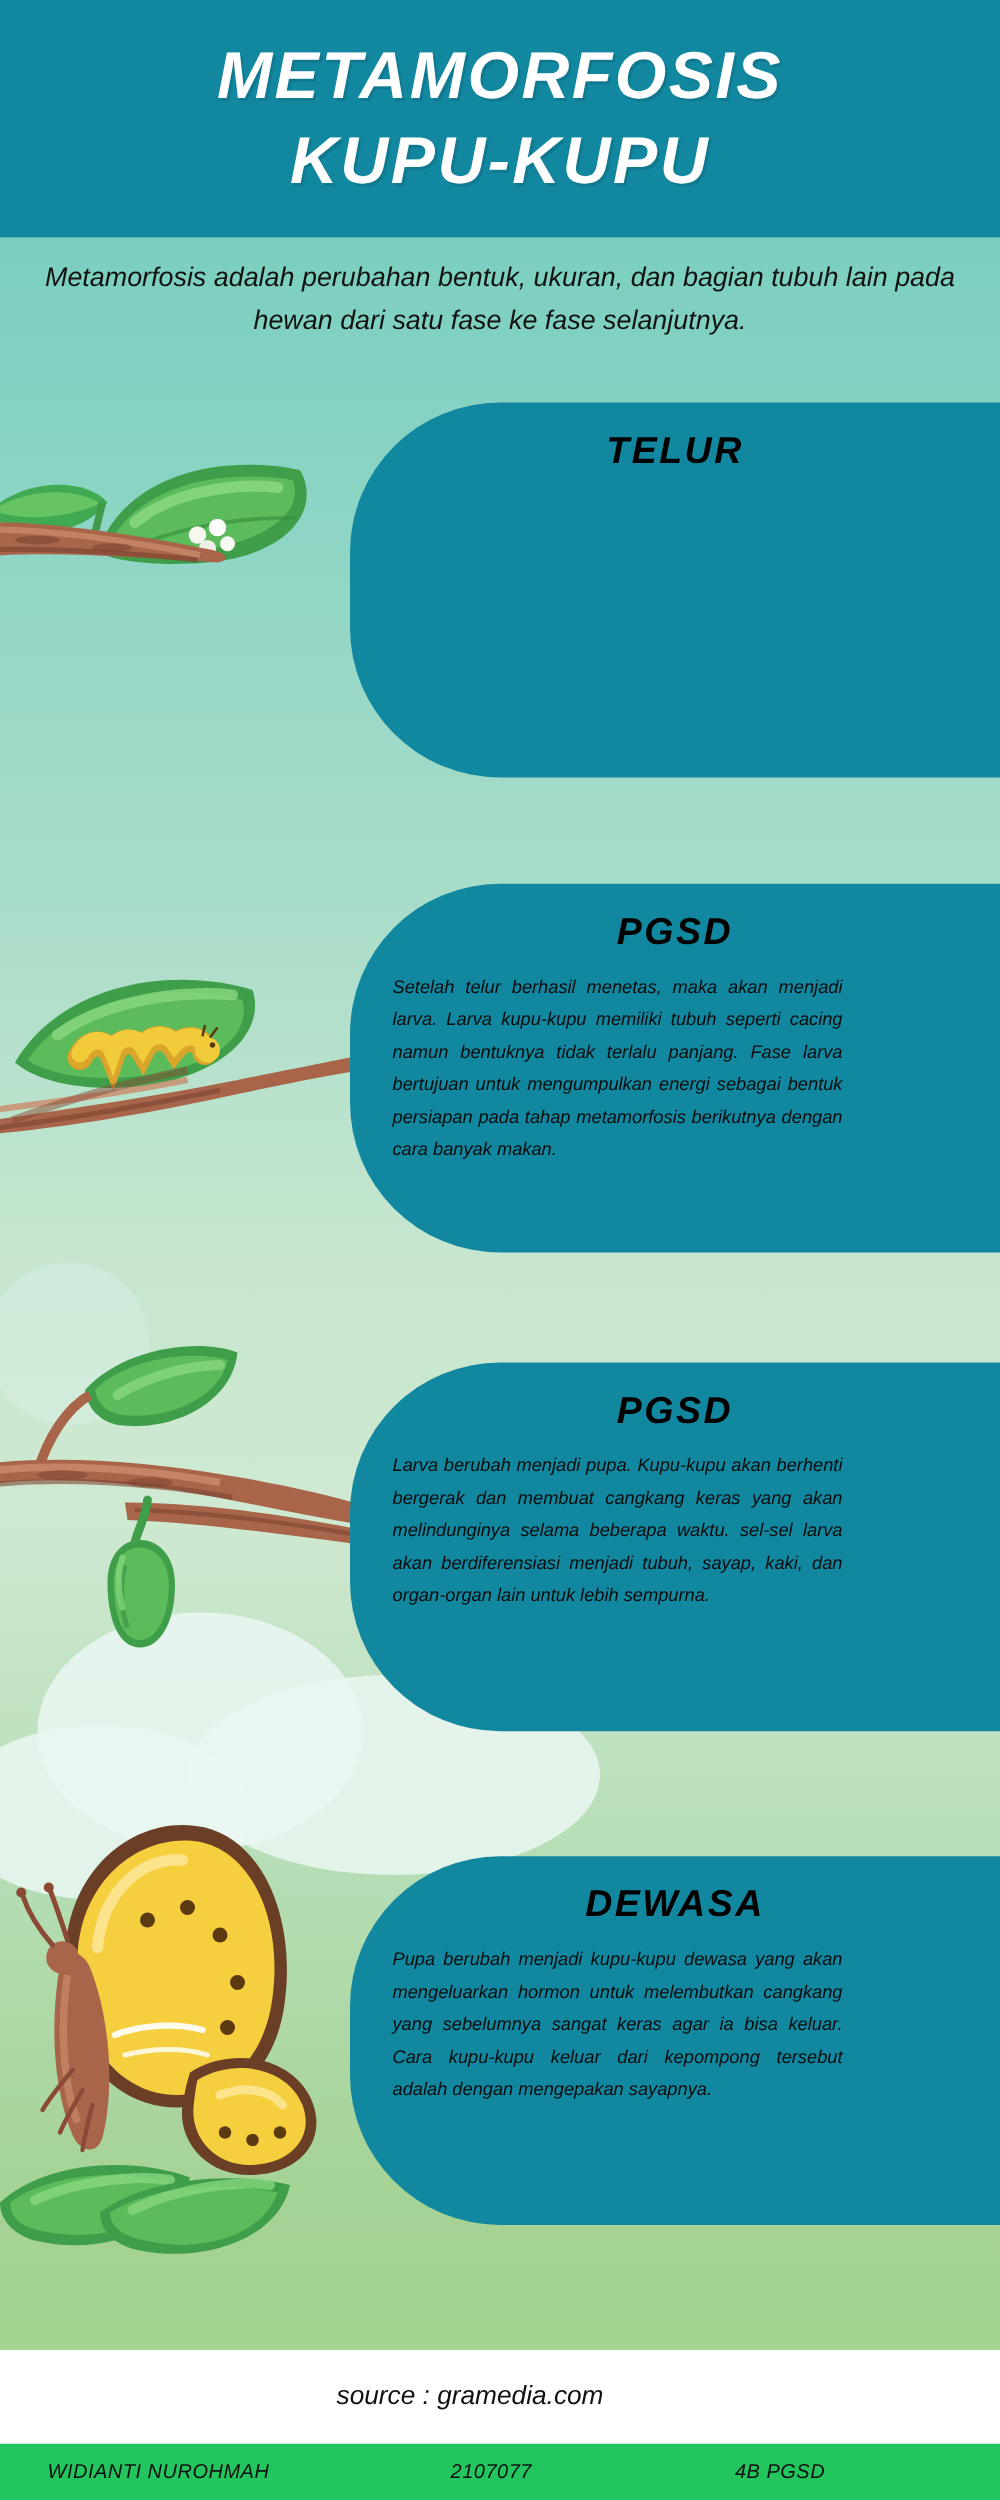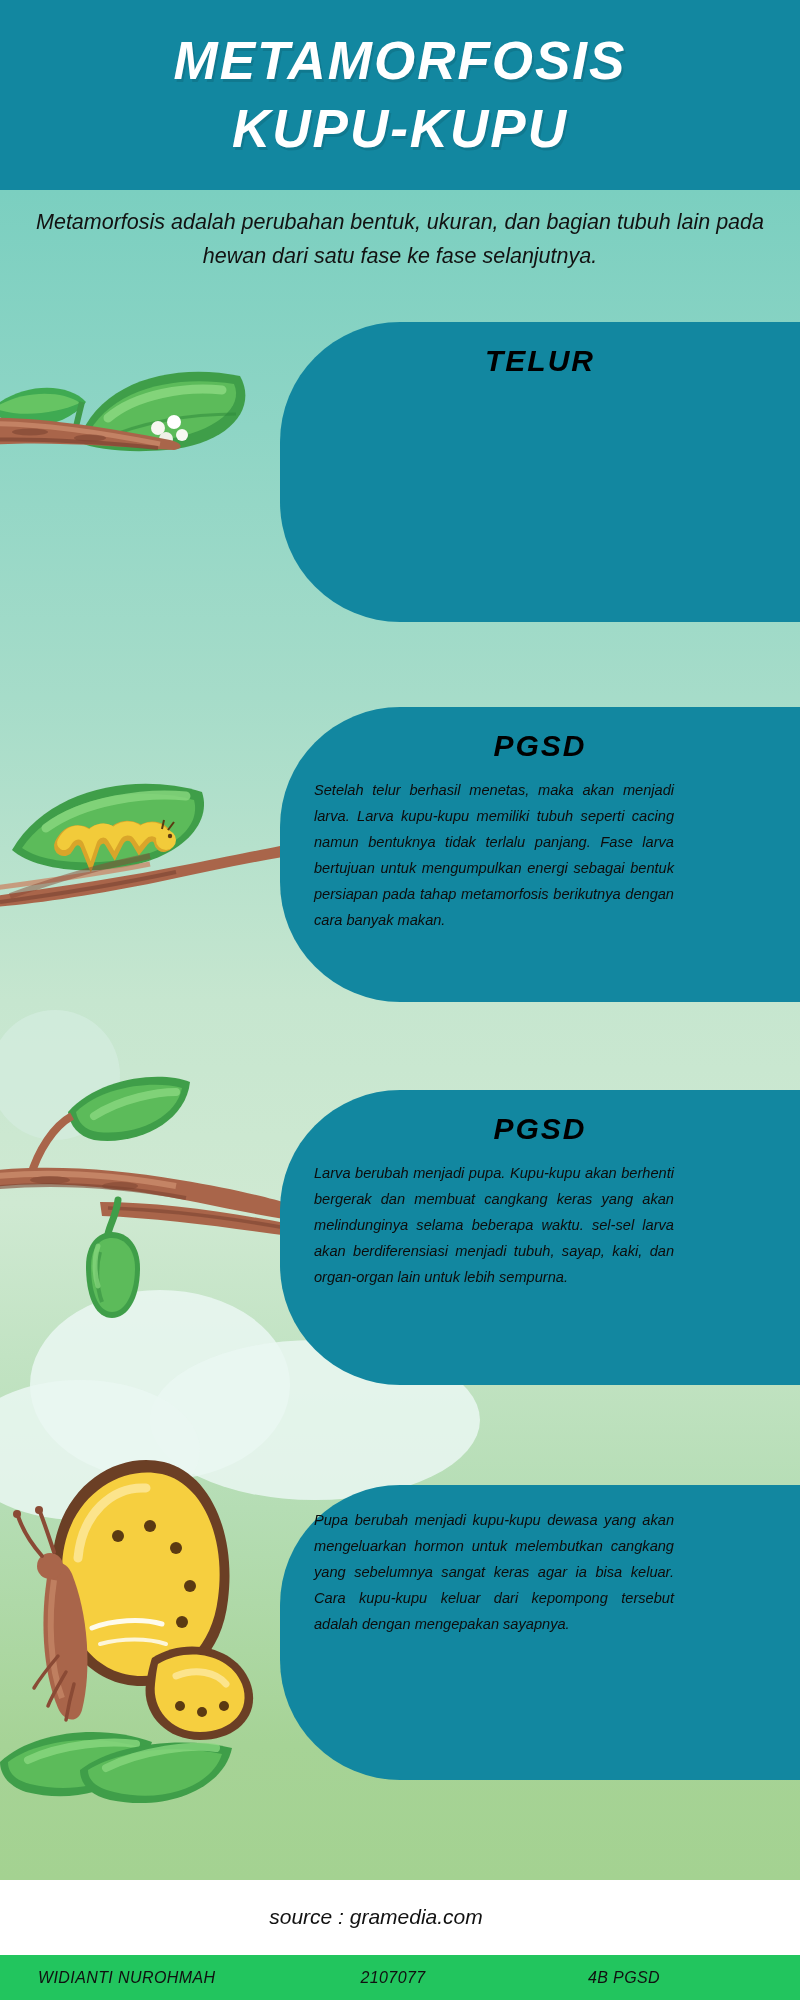--- a/index.html
+++ b/index.html
@@ -244,20 +244,21 @@
 
     <path d="M0 322 C34 290 104 284 152 302 C140 344 82 366 26 352 C8 346 0 334 0 322 Z" fill="#3f9e49"></path>
     <path d="M8 322 C40 298 100 294 142 308 C130 340 80 356 30 344 C14 340 8 332 8 322 Z" fill="#5cbb5a"></path>
     <path d="M28 320 C62 304 110 300 136 304" stroke="#8ad880" stroke-width="8" fill="none" stroke-linecap="round" opacity=".8"></path>
     <path d="M80 330 C114 304 180 296 232 308 C224 348 168 372 110 360 C88 355 80 342 80 330 Z" fill="#3f9e49"></path>
     <path d="M88 330 C120 310 176 304 222 314 C212 346 164 364 114 352 C96 348 88 340 88 330 Z" fill="#5cbb5a"></path>
     <path d="M106 328 C142 310 192 304 216 308" stroke="#8ad880" stroke-width="8" fill="none" stroke-linecap="round" opacity=".75"></path>
   </svg>
 
   <div class="card" style="left:280px;top:1485px;width:520px;height:295px;">
+    <h2>DEWASA</h2>
     <p style="width:360px;">Pupa berubah menjadi kupu-kupu dewasa yang akan mengeluarkan hormon untuk melembutkan cangkang yang sebelumnya sangat keras agar ia bisa keluar. Cara kupu-kupu keluar dari kepompong tersebut adalah dengan mengepakan sayapnya.</p>
   </div>
 
   <div class="source">source : gramedia.com</div>
 
   <div class="footbar">
     <span class="f1">WIDIANTI NUROHMAH</span>
     <span class="f2">2107077</span>
     <span class="f3">4B PGSD</span>
   </div>

